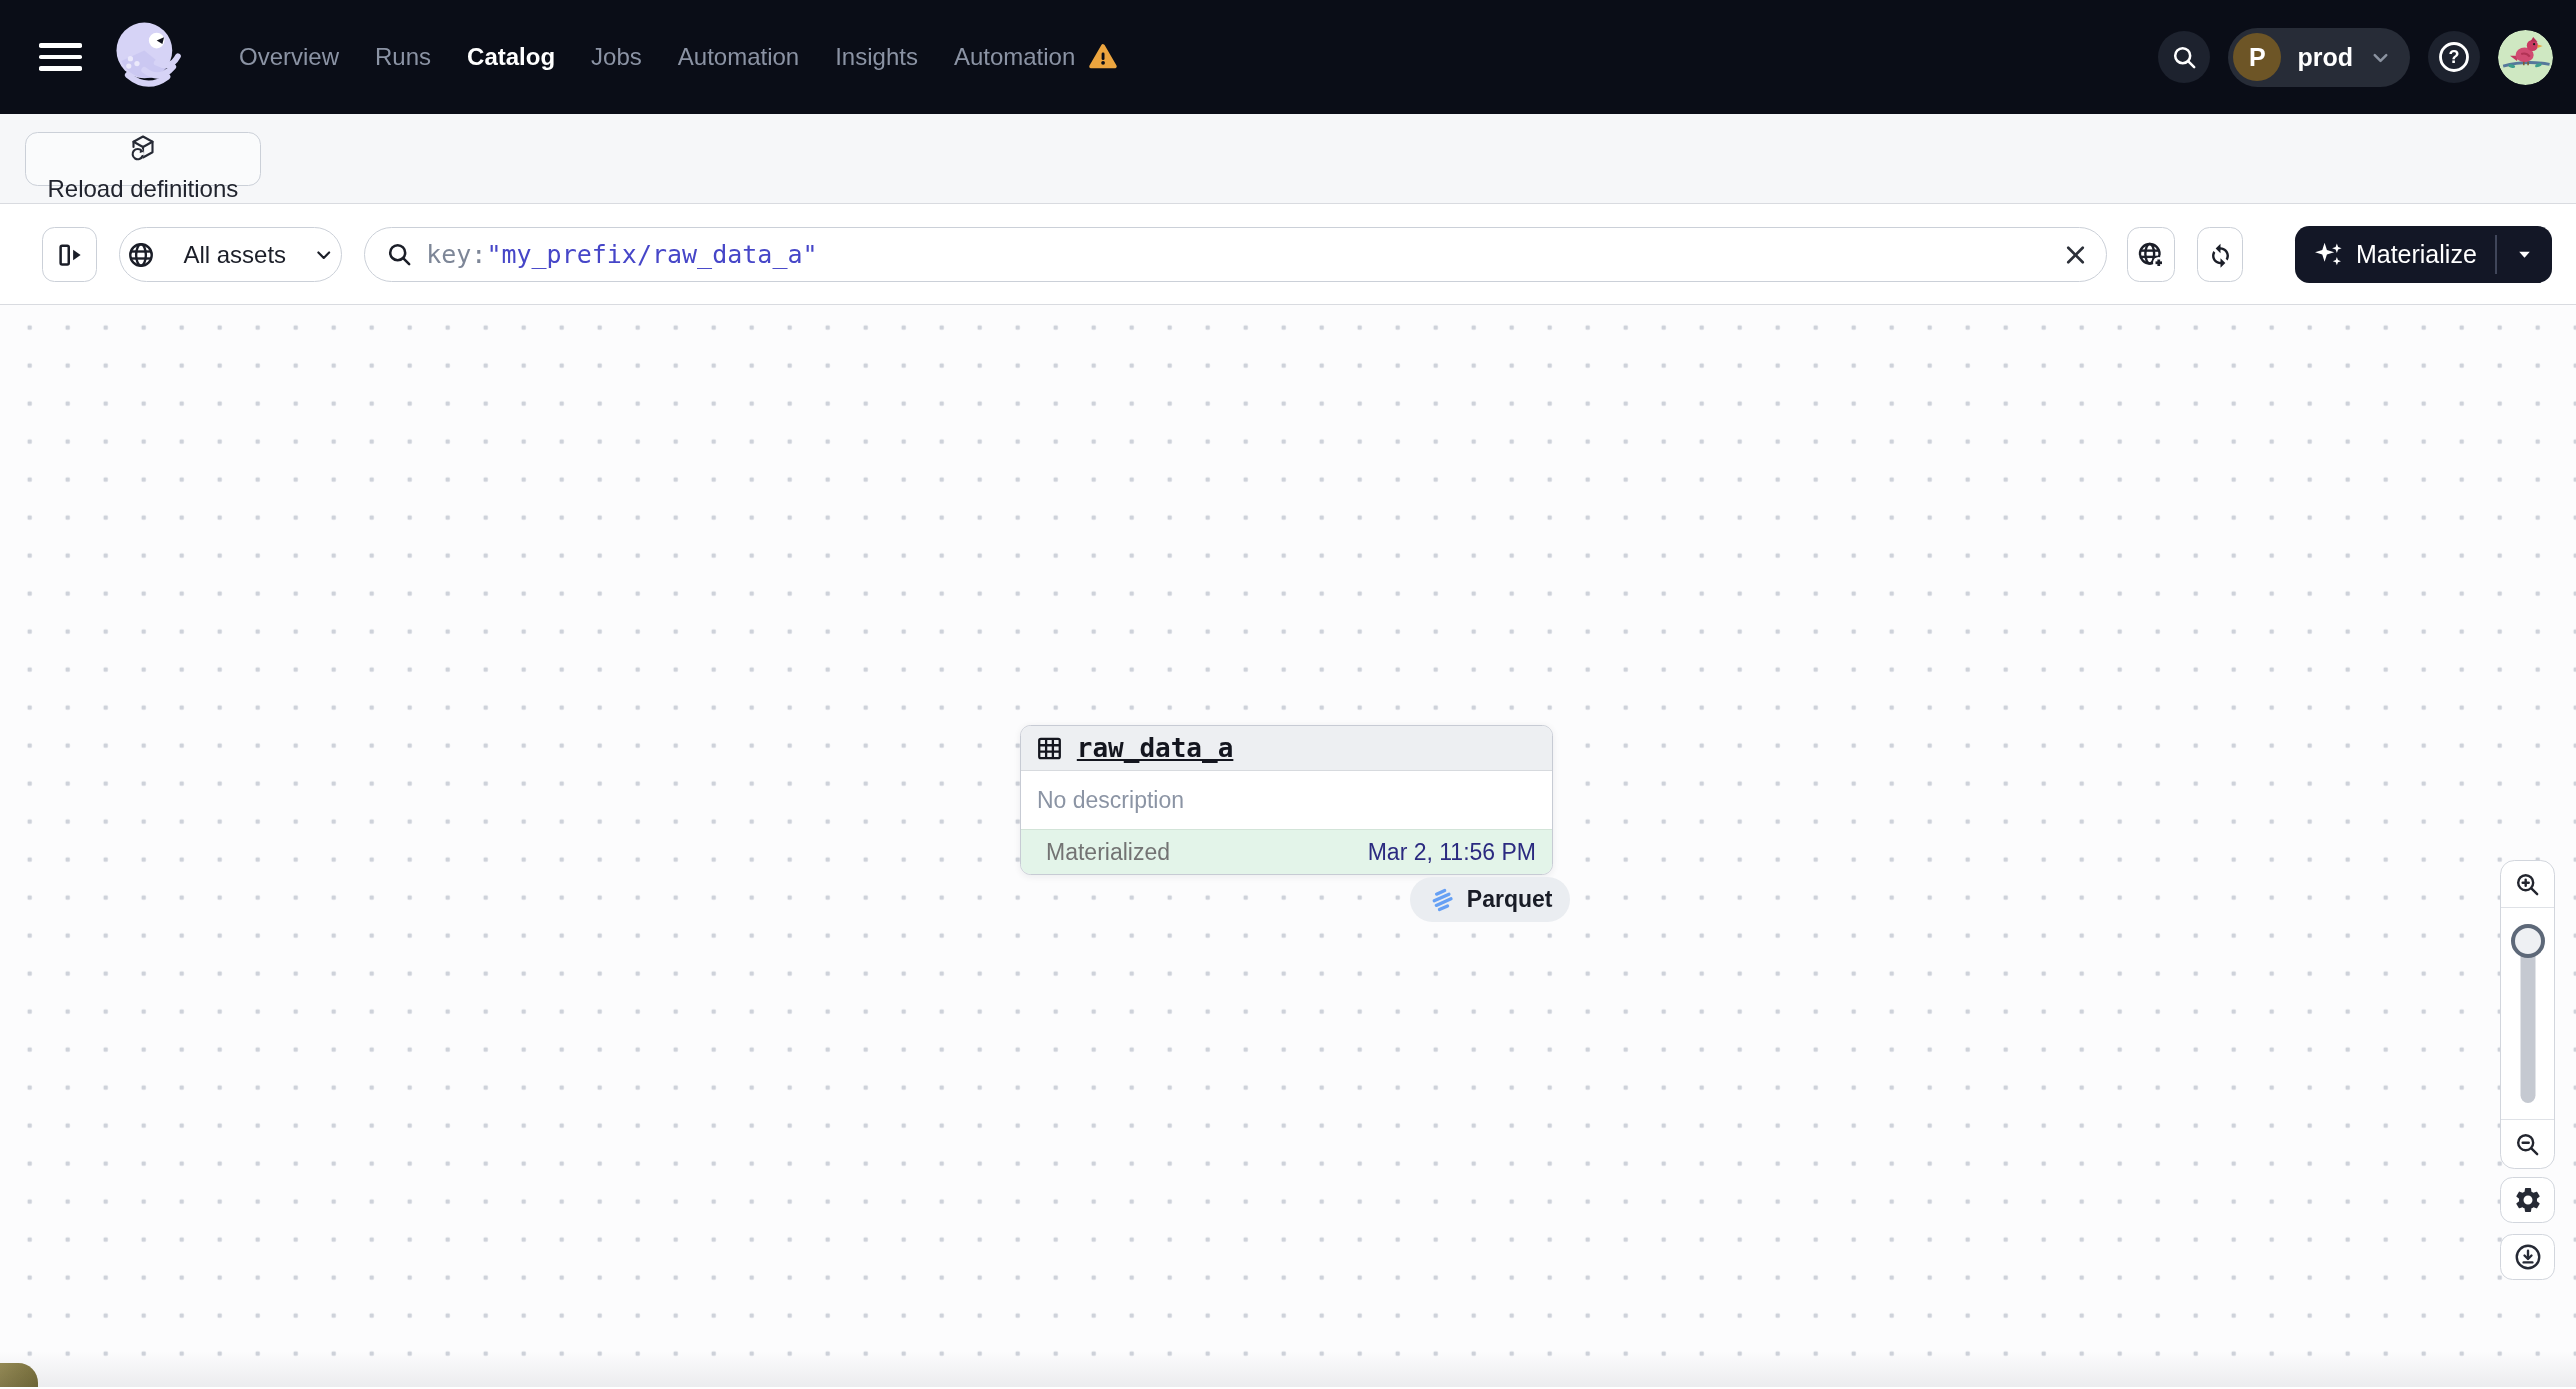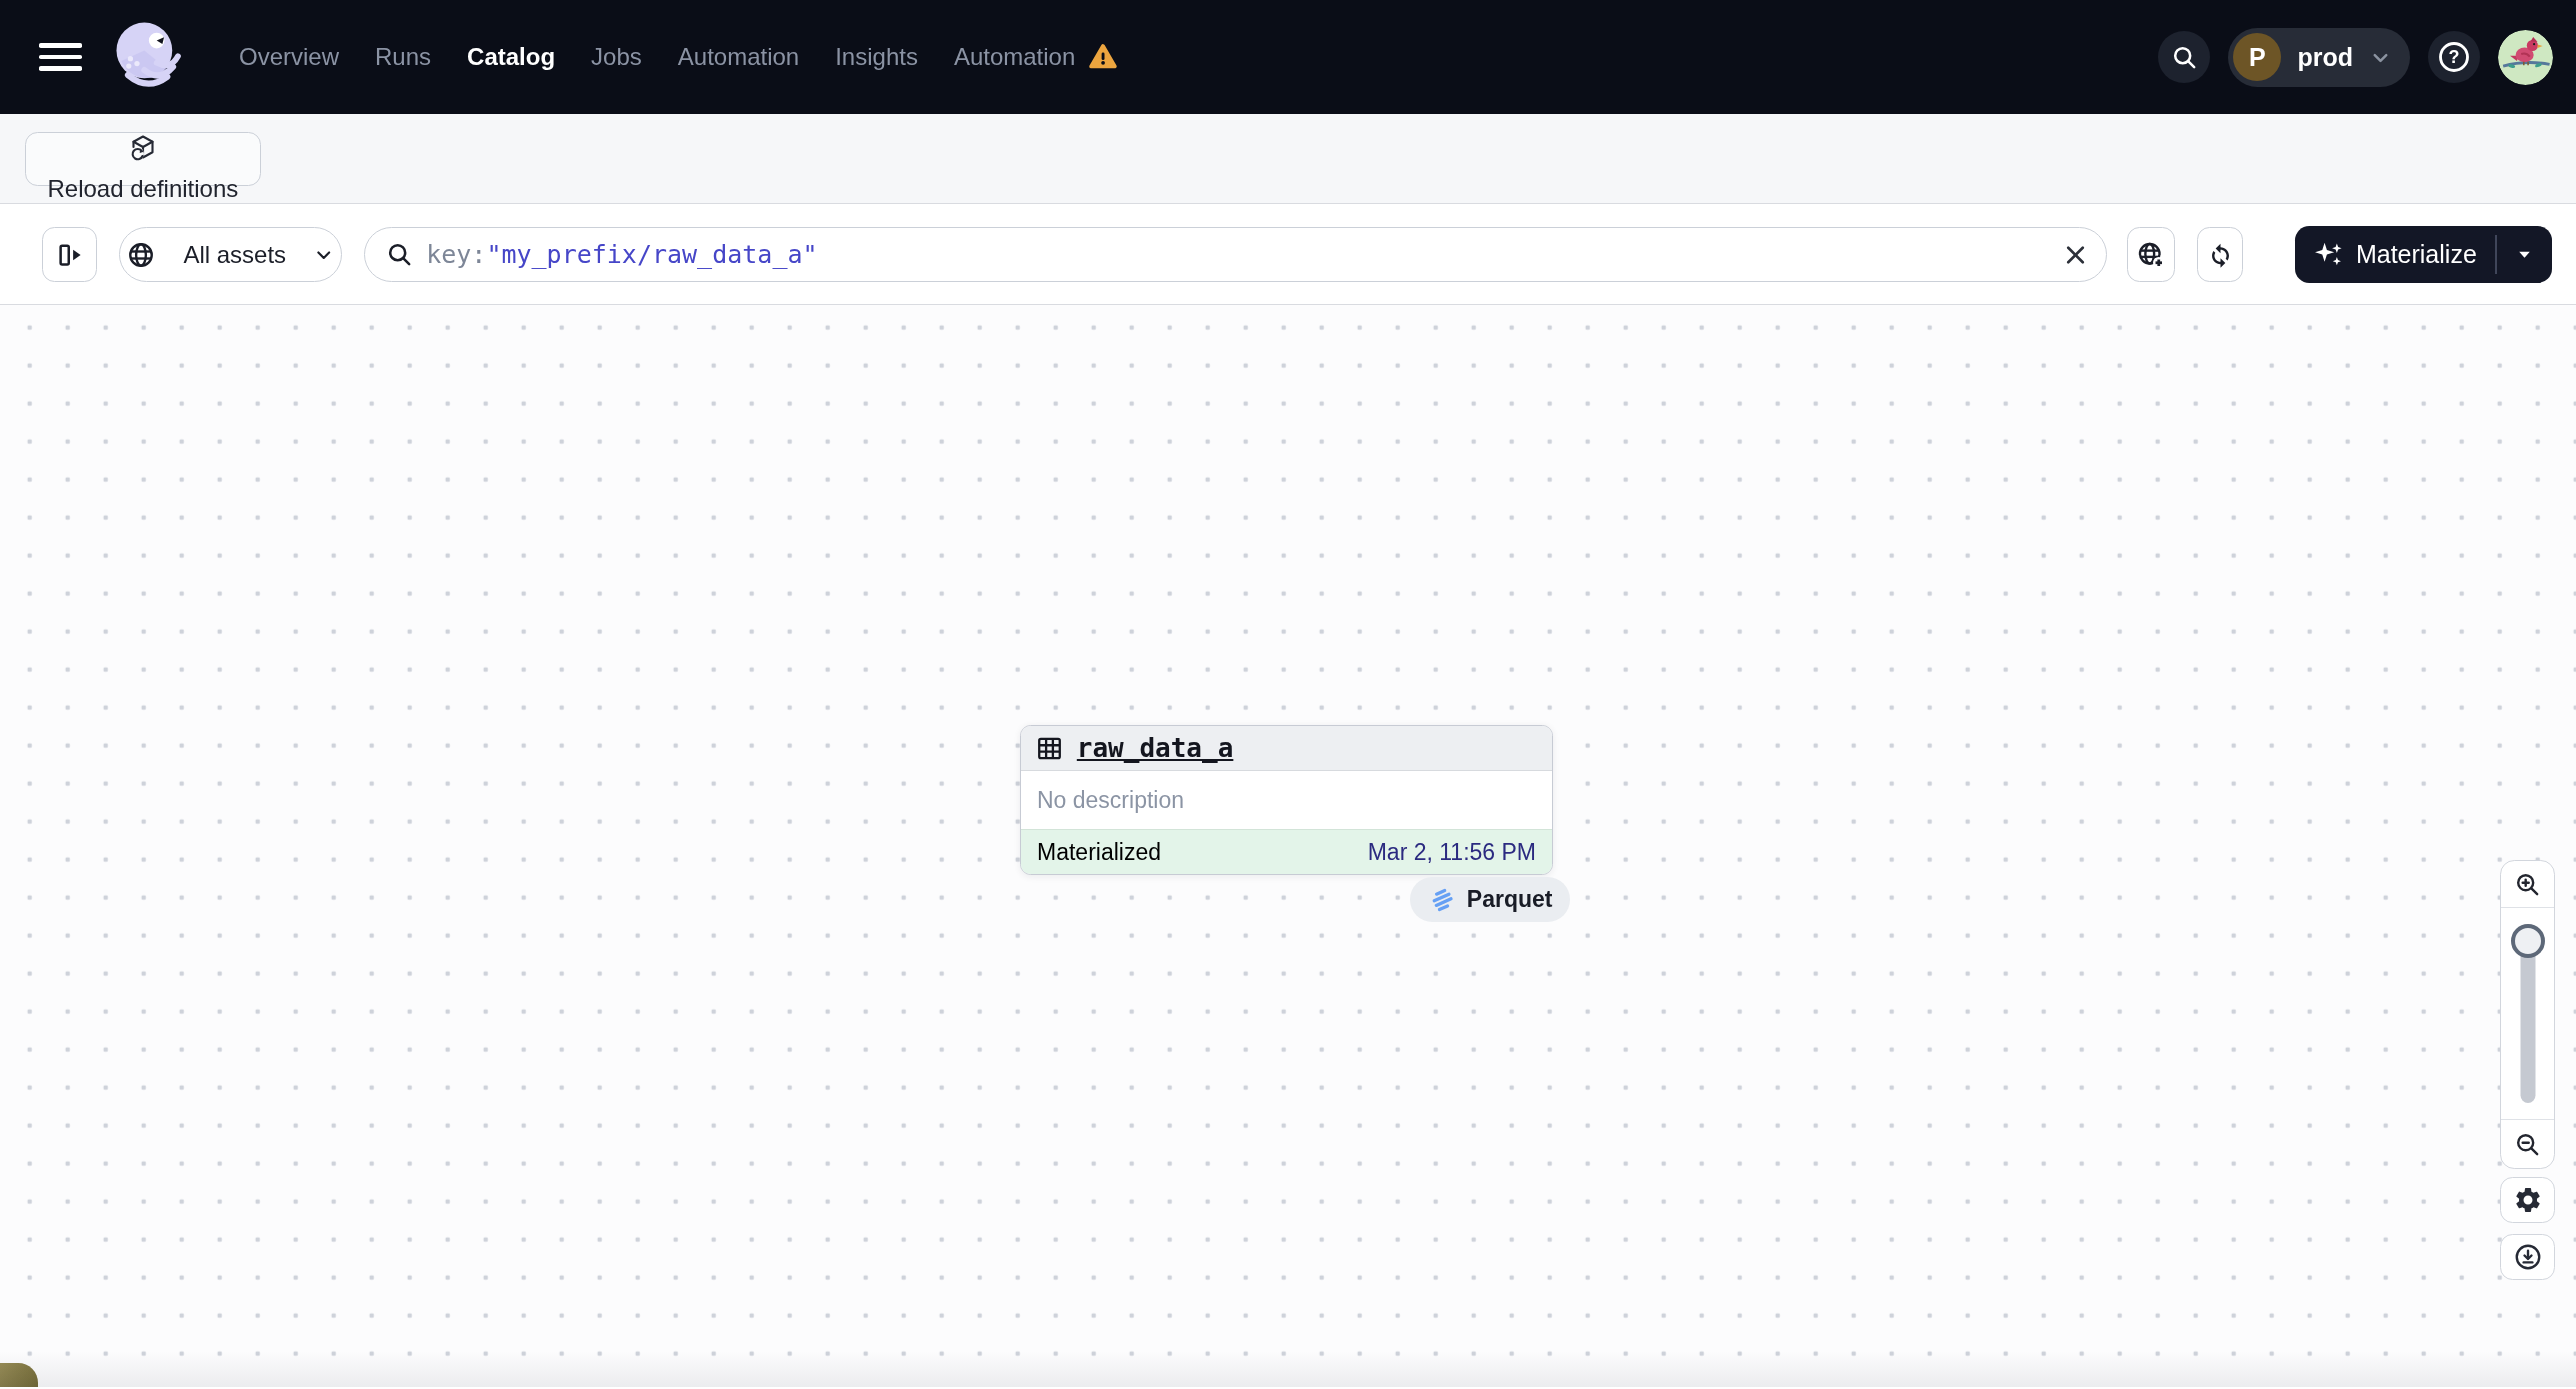--- a/index.html
+++ b/index.html
@@ -90,21 +90,21 @@
   .node-header {
     height: 45px; background: #edeff2; border-bottom: 1.8px solid #d7dade;
     display: flex; align-items: center; gap: 12.5px; padding: 0 14.3px;
     font-size: 26px; font-weight: 700; color: #14161f; text-decoration: underline;
   }
   .node-body { height: 58px; display: flex; align-items: center; padding: 0 16px; font-size: 23px; color: #8b94a4; }
   .node-footer {
     height: 45px; background: #e3f4e9; border-top: 1.8px solid #d2e4d8;
     display: flex; align-items: center; justify-content: space-between; padding: 0 16px; font-size: 23px;
   }
-  .node-status { color: #000000; }
+  .node-status { color: #737373; margin-left: 9px; }
   .node-time { color: #2b2a80; font-weight: 500; cursor: pointer; }
   .kind-tag {
     position: absolute; left: 1410px; top: 572px; height: 45px; border-radius: 22.3px;
     background: #eaedf1; display: inline-flex; align-items: center; gap: 9.8px; padding: 0 18px;
     font-size: 23px; font-weight: 700; color: #191c26; cursor: pointer;
   }
 
   
   .zoom-panel {
     position: absolute; left: 2500px; top: 555px; width: 55px; height: 309px;

